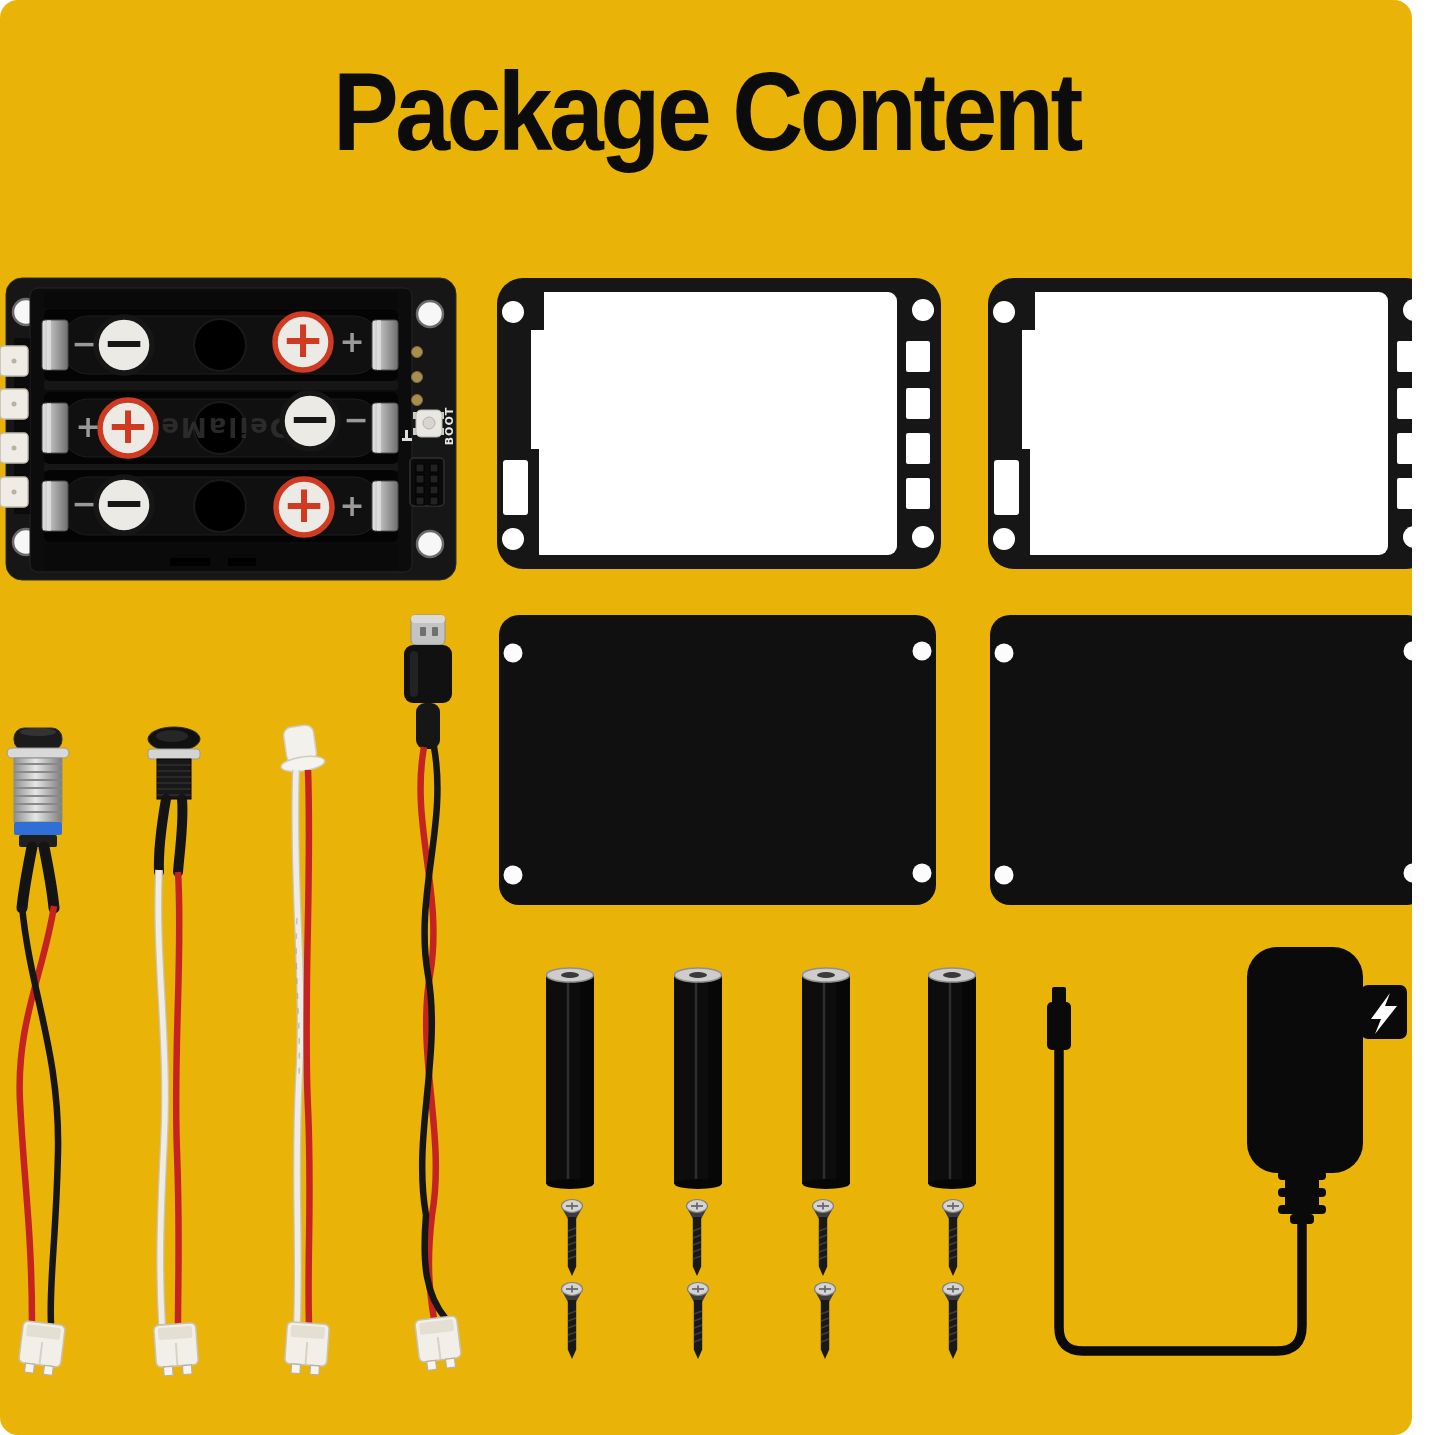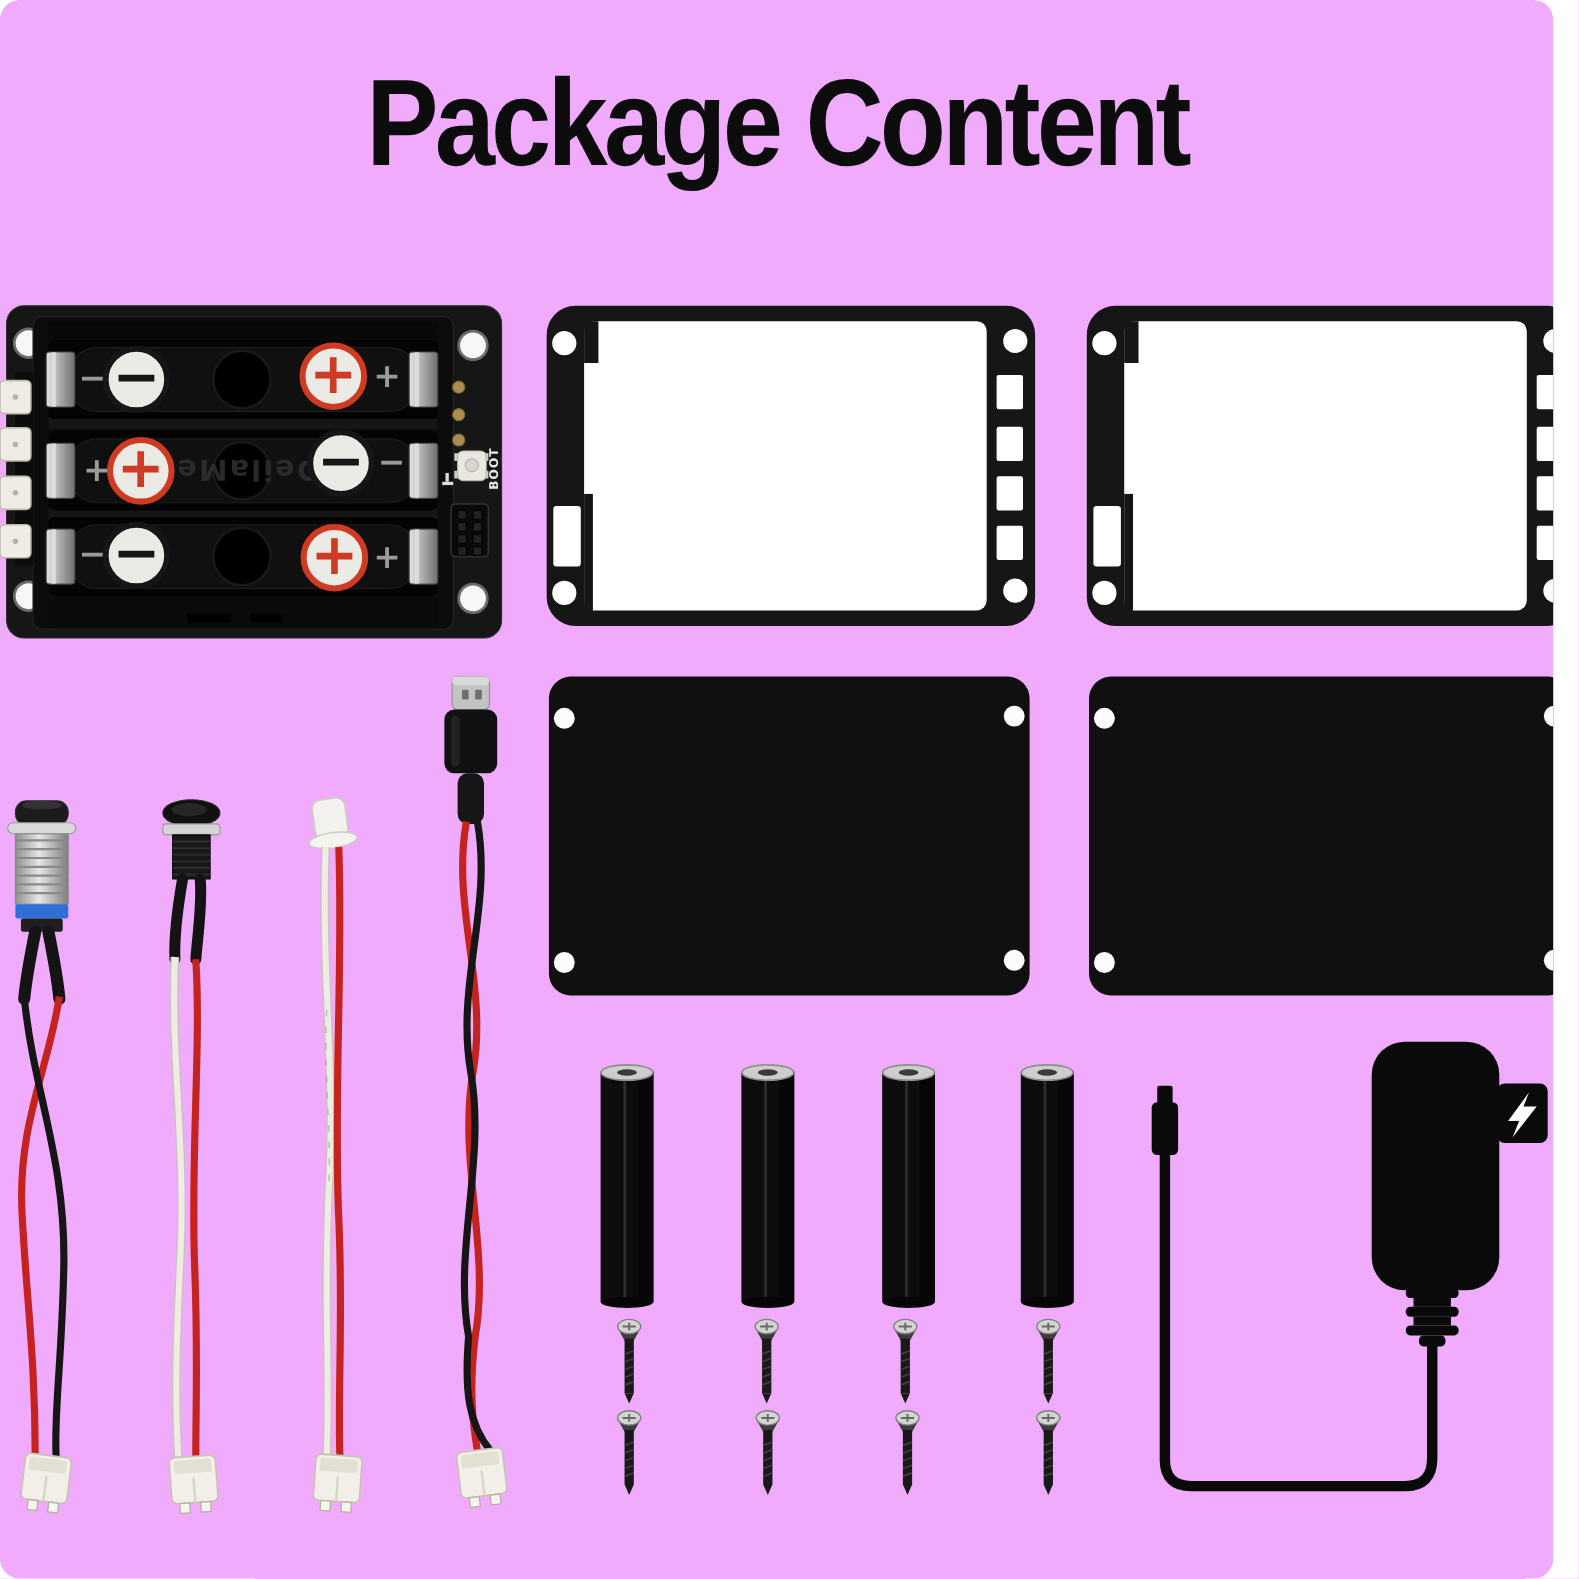--- a/index.html
+++ b/index.html
@@ -1,16 +1,16 @@
 <!DOCTYPE html>
 <html><head>
 <meta charset="utf-8">
 <style>
   html,body{margin:0;padding:0;background:#fff;}
-  .canvas{position:relative;width:1412px;height:1435px;background:#f0abfc;overflow:hidden;
+  .canvas{position:relative;width:1412px;height:1435px;background:#eab308;overflow:hidden;
           font-family:"Liberation Sans",sans-serif;border-radius:18px;}
   .title{position:absolute;top:56px;left:0;width:100%;text-align:center;margin:0;
          font-size:112px;line-height:1;font-weight:bold;color:#0c0c0c;letter-spacing:-4px;}
   .title span{display:inline-block;transform:scaleX(0.88);transform-origin:center;}
   .part{position:absolute;}
   .defs{position:absolute;width:0;height:0;overflow:hidden;}
   svg text{font-family:"DejaVu Sans","Liberation Sans",sans-serif;}
 </style>
 </head>
 <body>

